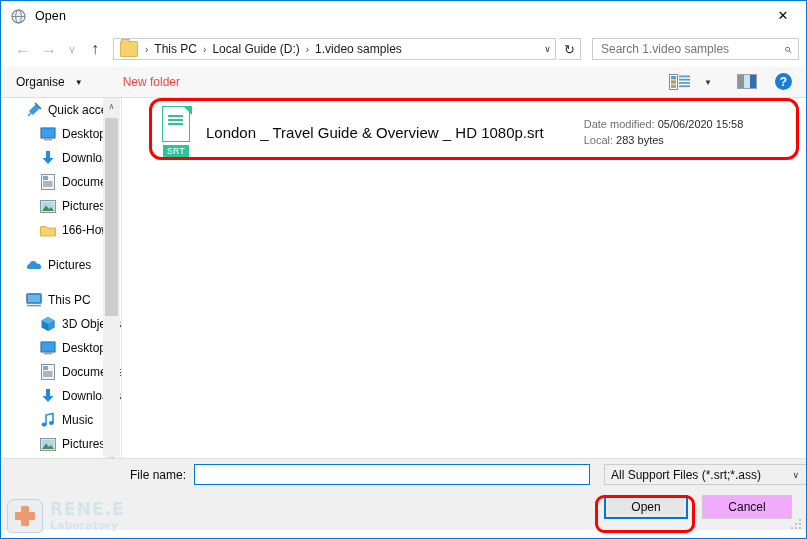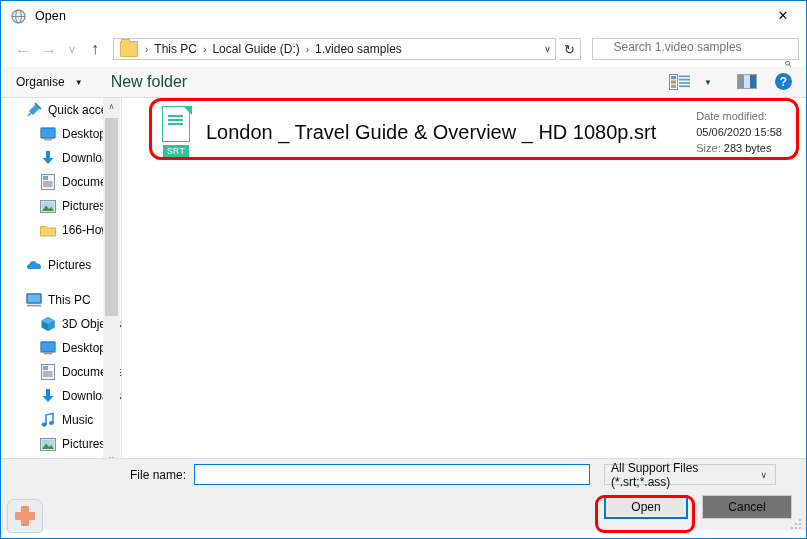--- a/index.html
+++ b/index.html
@@ -100,21 +100,21 @@
     background: #ffffff;
     display: flex; align-items: center; justify-content: center;
     font-size: 13px; color: #333;
   }
   #search-box {
     position: absolute; left: 591px; top: 37px;
     width: 207px; height: 22px;
     box-sizing: border-box;
     border: 1px solid #cccccc;
     background: #ffffff;
-    display: flex; align-items: center; flex-direction: column;
+    display: flex; align-items: center;
   }
   #search-input {
     border: none; outline: none;
     background: transparent;
     margin-left: 6px;
     width: 170px;
     font-family: "Liberation Sans", sans-serif;
     font-size: 12px; color: #555;
   }
   #search-icon {
@@ -131,22 +131,22 @@
     border-bottom: 1px solid #dedede;
     display: flex; align-items: center;
   }
   #organise-button {
     margin-left: 14px;
     font-size: 12px; color: #0b0b0b;
     display: flex; align-items: center; gap: 10px;
   }
   #organise-caret { font-size: 8px; color: #1a1a1a; }
   #new-folder-button {
-    margin-left: 28px;
-    font-size: 16px; color: #14532d;
+    margin-left: 40px;
+    font-size: 12px; color: #ef4444;
   }
   #view-icon {
     position: absolute; right: 116px; top: 7px;
     width: 22px; height: 16px;
   }
   #view-caret {
     position: absolute; right: 95px; top: 11px;
     font-size: 8px; color: #1b3a5c;
   }
   #preview-pane-icon {
@@ -263,21 +263,21 @@
     position: absolute; left: 1px; bottom: 1px;
     width: 26px; height: 12px;
     background: #2fc39a;
     color: #ffffff;
     font-size: 8.5px;
     letter-spacing: 0.4px;
     display: flex; align-items: center; justify-content: center;
   }
   #file-name {
     margin-left: 14px;
-    font-size: 20px; color: #0a0a0a;
+    font-size: 15px; color: #0a0a0a;
     white-space: nowrap;
   }
   #file-meta {
     margin-left: 40px;
     font-size: 11px; color: #2a2a2a;
     line-height: 16px;
   }
   #file-meta .label { color: #707070; }
 
   
@@ -307,21 +307,21 @@
     box-sizing: border-box;
     border: 1px solid #0078d7;
     background: #ffffff;
     outline: none;
     padding-left: 4px;
     font-family: "Liberation Sans", sans-serif;
     font-size: 12px; color: #000;
   }
   #filetype-select {
     position: absolute; left: 602px; top: 5px;
-    width: 172px; height: 21px;
+    width: 204px; height: 21px;
     box-sizing: border-box;
     border: 1px solid #cdcdcd;
     background: #f0f0f0;
     display: flex; align-items: center;
     font-size: 12px; color: #0a0a0a;
   }
   #filetype-select .ft-text { margin-left: 6px; }
   #filetype-select .ft-caret {
     margin-left: auto; margin-right: 8px;
     font-size: 9px; color: #333;
@@ -338,21 +338,21 @@
   #open-button .inner {
     position: absolute; left: 1px; top: 1px;
     right: 1px; bottom: 1px;
     border: 1px solid #f0f0f0;
   }
   #cancel-button {
     position: absolute; left: 700px; top: 36px;
     width: 90px; height: 24px;
     box-sizing: border-box;
     border: 1px solid #cdcdcd;
-    background: #737373;
+    background: #f0abfc;
     display: flex; align-items: center; justify-content: center;
     font-size: 12px; color: #0a0a0a;
   }
   #annot-open {
     position: absolute; left: 594px; top: 494px;
     width: 100px; height: 38px;
     box-sizing: border-box;
     border: 3px solid #ff0000;
     border-radius: 9px;
     pointer-events: none;
@@ -651,21 +651,21 @@
         <div class="line" style="top:17px;width:15px;"></div>
         <div class="badge">SRT</div>
       </div>
       <div id="file-name">London _ Travel Guide &amp; Overview _ HD 1080p.srt</div>
       <div id="file-meta">
         <div>
           <span class="label">Date modified:</span>
           <span>05/06/2020 15:58</span>
         </div>
         <div>
-          <span class="label">Size:</span>
+          <span class="label">Local:</span>
           <span>283 bytes</span>
         </div>
       </div>
     </div>
   </div>
   <div id="annot-file"></div>
 
   <div id="bottombar">
     <div id="filename-label">File name:</div>
     <input id="filename-input" type="text" value="" style="">
@@ -689,15 +689,19 @@
       </svg>
     </div>
   </div>
   <div id="annot-open"></div>
 
   <div id="watermark">
     <div id="wm-icon">
       <div class="cross-v"></div>
       <div class="cross-h"></div>
     </div>
+    <div id="wm-text">
+      <div id="wm-brand">RENE.E</div>
+      <div id="wm-sub">Laboratory</div>
+    </div>
   </div>
 
 </div>
 
 </body></html>

